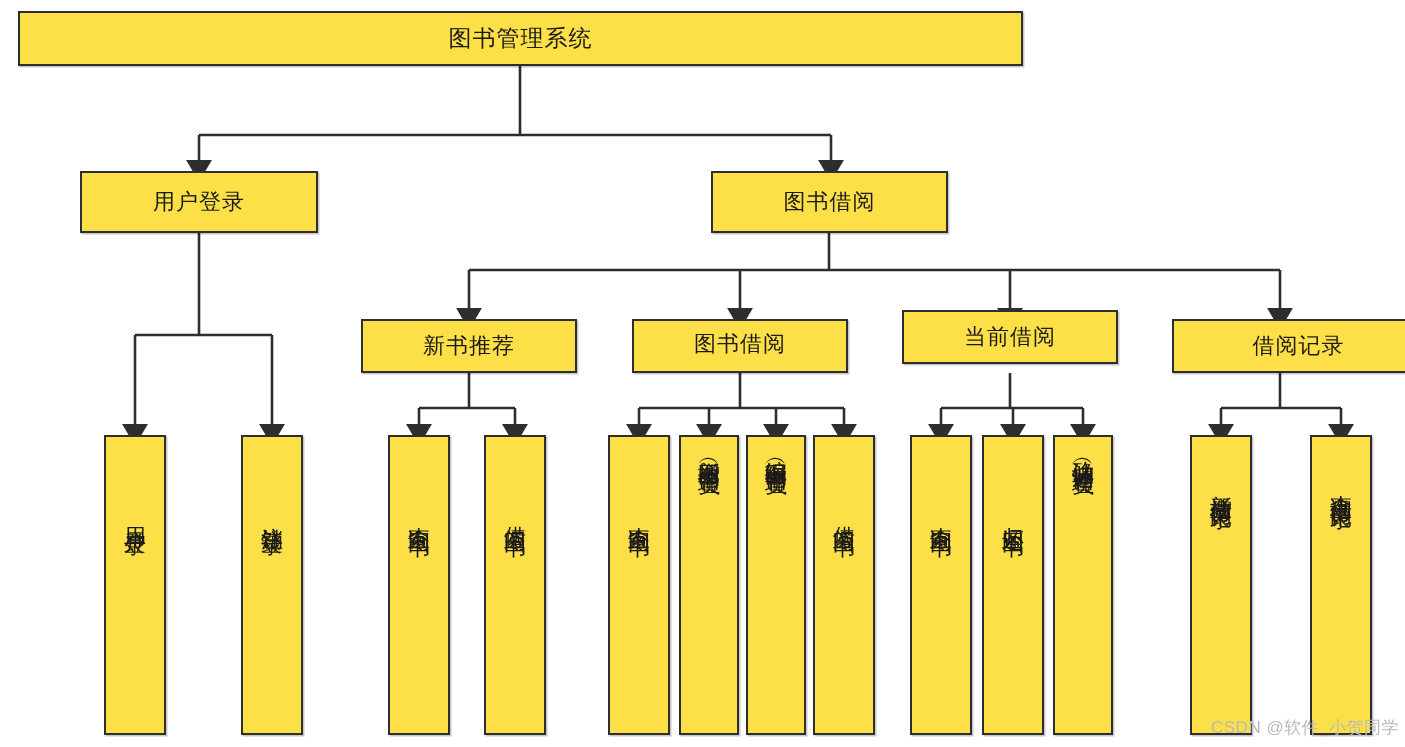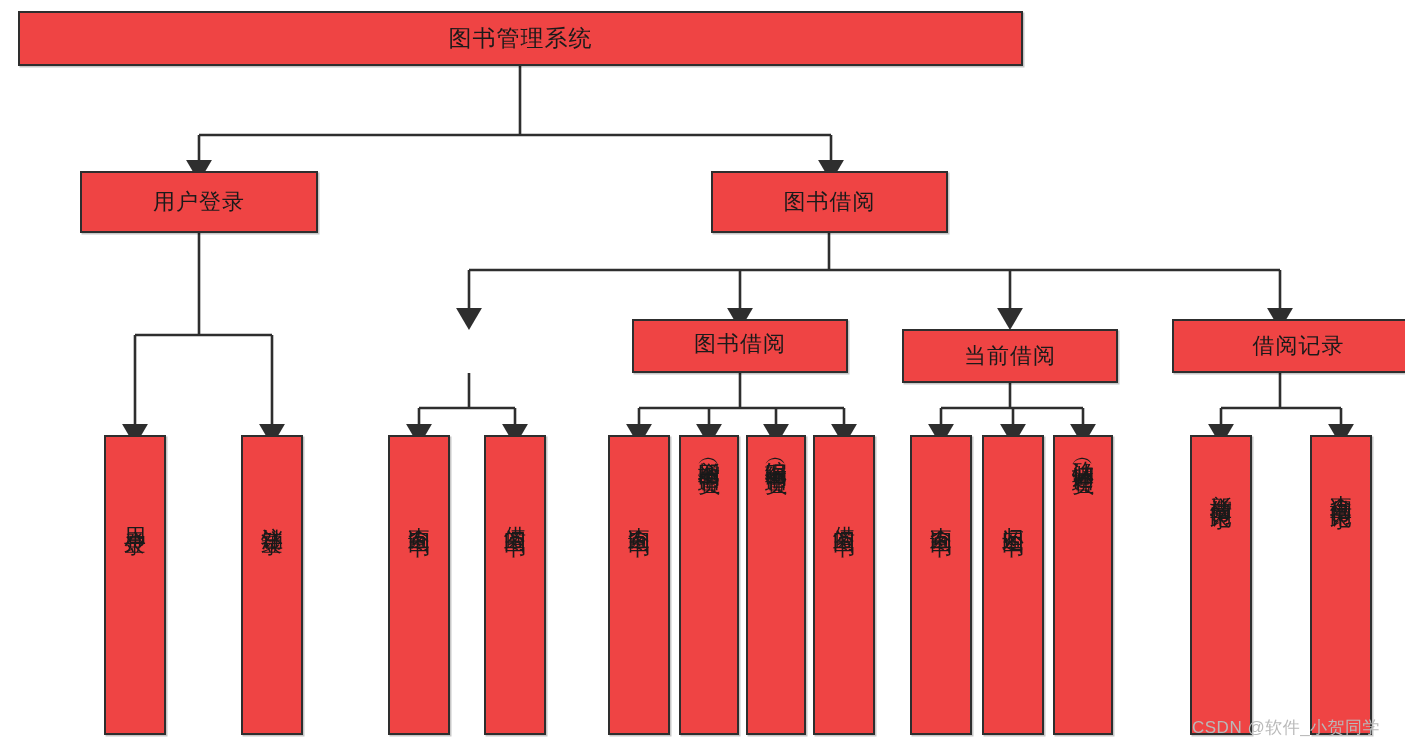--- a/index.html
+++ b/index.html
@@ -23,21 +23,21 @@
     left: 0;
     top: 0;
     width: 1405px;
     height: 747px;
     pointer-events: none;
   }
   .node {
     position: absolute;
     box-sizing: border-box;
     border: 2.5px solid #2e2e2e;
-    background: #ef4444;
+    background: #fde047;
     display: flex;
     align-items: center;
     justify-content: center;
     box-shadow: 1.5px 1.5px 0 rgba(0,0,0,0.22);
   }
   .node .label {
     color: #1a1a1a;
     letter-spacing: 1px;
     white-space: nowrap;
   }
@@ -63,20 +63,21 @@
   }
   .node.v.tall .label { letter-spacing: 2px; }
   .watermark {
     position: absolute;
     left: 1192px;
     top: 716px;
     font-size: 17px;
     color: #b9b9b9;
     letter-spacing: 0.5px;
     white-space: nowrap;
+    padding-left: 19px;
   }
 </style>
 </head>
 <body>
 
 <div id="stage">
 
   <svg class="wires" viewBox="0 0 1405 747" xmlns="http://www.w3.org/2000/svg">
     <defs>
       <marker id="arrow" markerWidth="9" markerHeight="10" refX="1.2" refY="5" orient="auto" markerUnits="strokeWidth">
@@ -131,24 +132,27 @@
     <span class="label">图书管理系统</span>
   </div>
 
   <div class="node h" style="left:80px; top:171px; width:238px; height:62px;">
     <span class="label">用户登录</span>
   </div>
   <div class="node h" style="left:711px; top:171px; width:237px; height:62px;">
     <span class="label">图书借阅</span>
   </div>
 
+  <div class="node h" style="left:361px; top:319px; width:216px; height:54px;">
+    <span class="label">新书推荐</span>
+  </div>
   <div class="node h" style="left:632px; top:319px; width:216px; height:54px;font-family:Liberation Mono, monospace;">
     <span class="label">图书借阅</span>
   </div>
-  <div class="node h" style="left:902px; top:329px; width:216px; height:54px;">
+  <div class="node h" style="left:902px; top:310px; width:216px; height:54px;">
     <span class="label">当前借阅</span>
   </div>
   <div class="node h" style="left:1172px; top:319px; width:253px; height:54px;">
     <span class="label">借阅记录</span>
   </div>
 
   <div class="node v" style="left:104px; top:435px; width:62px; height:300px; padding-top:72px;">
     <span class="label">用户登录</span>
   </div>
   <div class="node v" style="left:241px; top:435px; width:62px; height:300px; padding-top:72px;">

